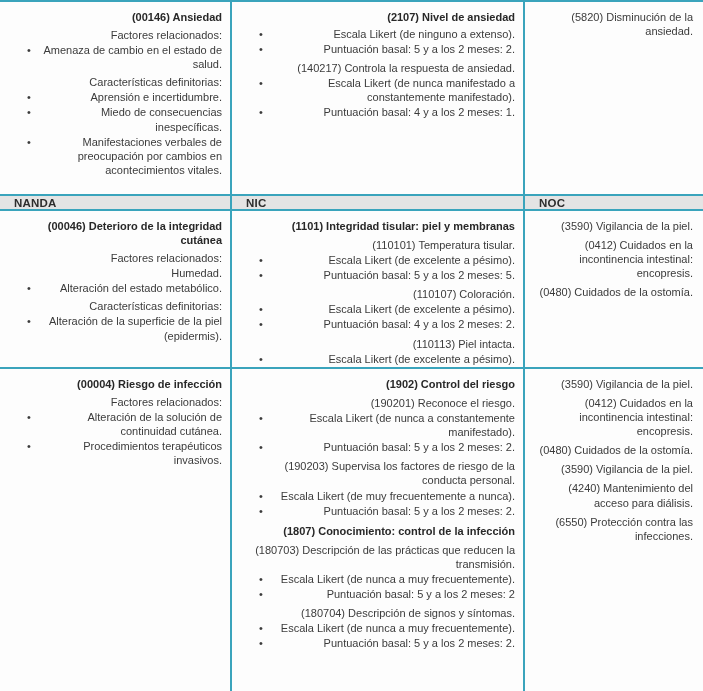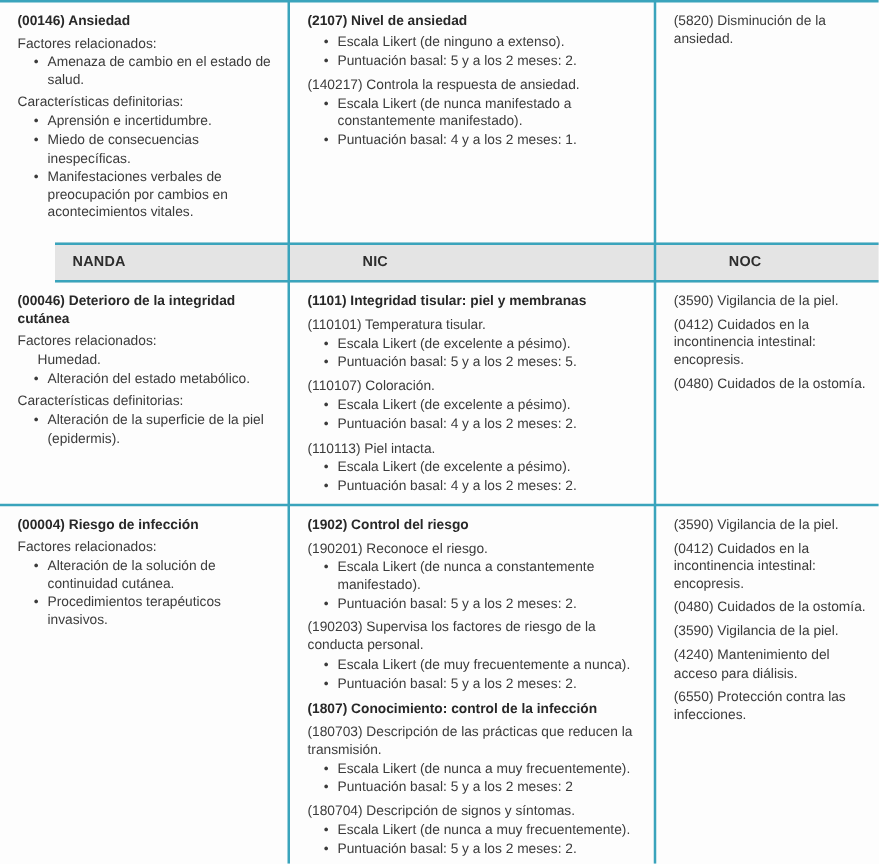--- a/index.html
+++ b/index.html
@@ -9,26 +9,26 @@
   }
   *{margin:0;padding:0;box-sizing:border-box;}
   body{background:#ffffff;font-family:"Liberation Sans",sans-serif;}
   .page{position:relative;width:703px;height:691px;background:#fdfdfd;overflow:hidden;}
   .hline{height:2px;background:var(--teal);position:relative;z-index:3;}
   .vline{position:absolute;top:0;bottom:0;width:2px;background:var(--teal);z-index:2;}
   .v1{left:230px;}
   .v2{left:523px;}
   .trow{display:grid;grid-template-columns:232px 293px 178px;overflow:hidden;}
   .r0{height:192px;}
-  .r1{height:177px;}
+  .r1{height:156px;}
   .r2{height:336px;}
-  .thead{display:grid;grid-template-columns:232px 293px 178px;height:32px;background:var(--hbg);
-         border-top:2px solid var(--teal);border-bottom:2px solid var(--teal);align-items:center;margin-left:44px;}
+  .thead{display:grid;grid-template-columns:232px 293px 178px;height:17px;background:var(--hbg);
+         border-top:2px solid var(--teal);border-bottom:2px solid var(--teal);align-items:center;}
   .hcell{font-weight:bold;font-size:11.5px;color:#2d2d2d;padding-left:14px;letter-spacing:.2px;}
-  .tcell{padding:8px 10px 0 14px;font-size:11px;line-height:1.28;color:var(--text);}
+  .tcell{padding:8px 10px 0 14px;font-size:11px;line-height:1.28;color:var(--text);text-align:right;}
   .blk{margin-top:1px;}
   .title{font-weight:bold;color:#282828;margin-top:6px;margin-bottom:3px;}
   .label{margin-top:4px;}
   .para{margin-top:5px;}
   .bullet{position:relative;padding-left:24px;margin-top:1px;}
   .dot{position:absolute;left:13px;top:0;}
   .plain{padding-left:16px;}
   .tcell .blk:first-child{margin-top:0;}
 </style>
 </head>

